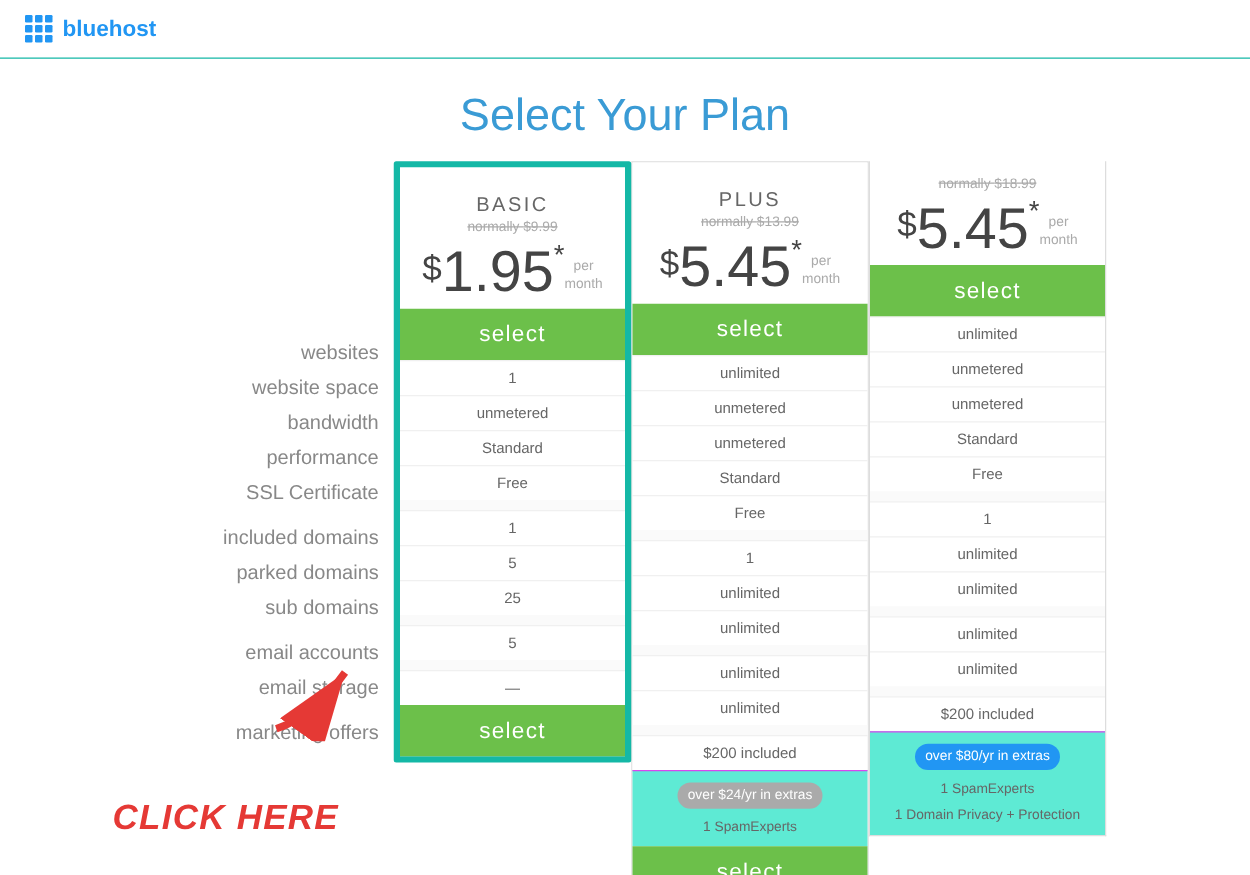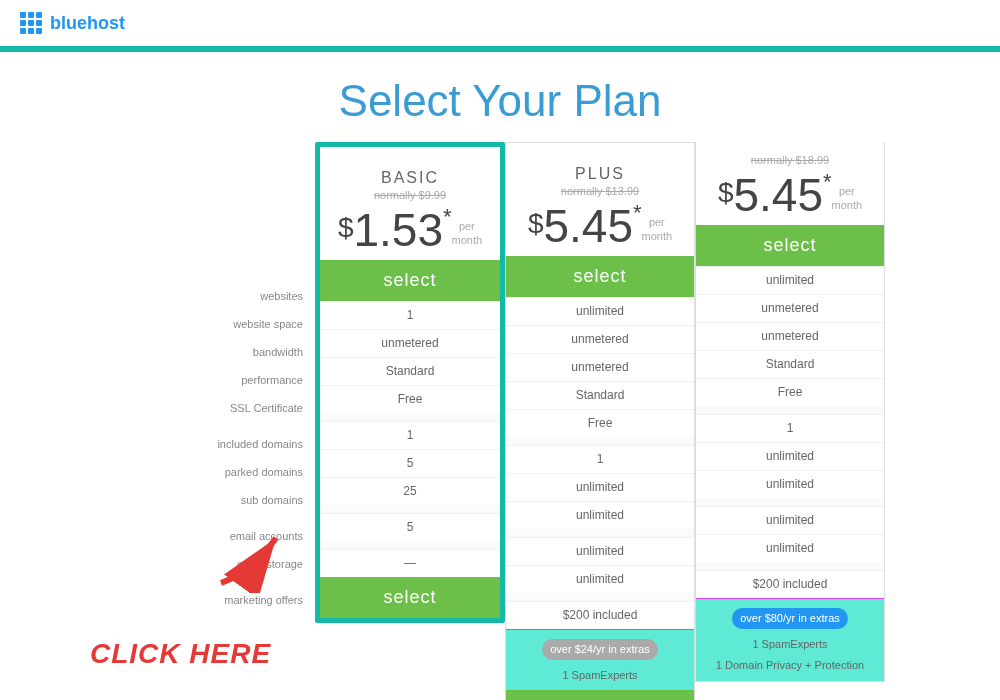--- a/index.html
+++ b/index.html
@@ -9,54 +9,54 @@
       color: #555;
       width: 1000px;
       height: 700px;
       overflow: hidden;
       position: relative;
     }
     .header {
       display: flex;
       align-items: center;
       padding: 12px 20px;
-      border-bottom: 6px solid #14b8a6;
+      border-bottom: 1px solid #14b8a6;
     }
     .logo-grid {
       display: grid;
       grid-template-columns: repeat(3,6px);
       grid-template-rows: repeat(3,6px);
       gap: 2px;
       margin-right: 8px;
     }
     .logo-dot { width:6px; height:6px; background:#2196f3; border-radius:1px; }
     .logo-text { color: #2196f3; font-size: 18px; font-weight: bold; }
     .page-title {
       text-align: center;
-      font-size: 44px;
+      font-size: 36px;
       font-weight: 300;
       color: #3a9bd5;
       padding: 24px 0 16px;
     }
     .plans-container {
       display: flex;
       justify-content: center;
       align-items: flex-start;
       padding: 0 60px;
       gap: 0;
     }
     .feature-labels {
       width: 200px;
       padding-top: 140px;
       text-align: right;
       padding-right: 12px;
       flex-shrink: 0;
     }
     .feature-label {
-      font-size: 11px;
+      font-size: 16px;
       color: #888;
       height: 28px;
       display: flex;
       align-items: center;
       justify-content: flex-end;
     }
     .feature-label.section-gap { height: 8px; }
     .plan-column {
       width: 190px;
       border: 1px solid #ddd;
@@ -247,21 +247,21 @@
     <div class="feature-label">email storage</div>
     <div class="feature-label section-gap"></div>
     <div class="feature-label">marketing offers</div>
   </div>
 
   <div class="plan-column basic">
     <div class="plan-header">
       <div class="plan-name">BASIC</div>
       <div class="price-normal">normally <span>$9.99</span></div>
       <div class="price-main">
-        <span class="price-dollar">$</span><span class="price-amount">1.53</span><span class="price-asterisk">*</span><span class="price-per">per<br>month</span>
+        <span class="price-dollar">$</span><span class="price-amount">1.95</span><span class="price-asterisk">*</span><span class="price-per">per<br>month</span>
       </div>
     </div>
     <button class="select-btn">select</button>
     <div class="plan-features">
       <div class="feature-cell">1</div>
       <div class="feature-cell">unmetered</div>
       <div class="feature-cell">Standard</div>
       <div class="feature-cell">Free</div>
       <div class="feature-cell section-gap"></div>
       <div class="feature-cell">1</div>

